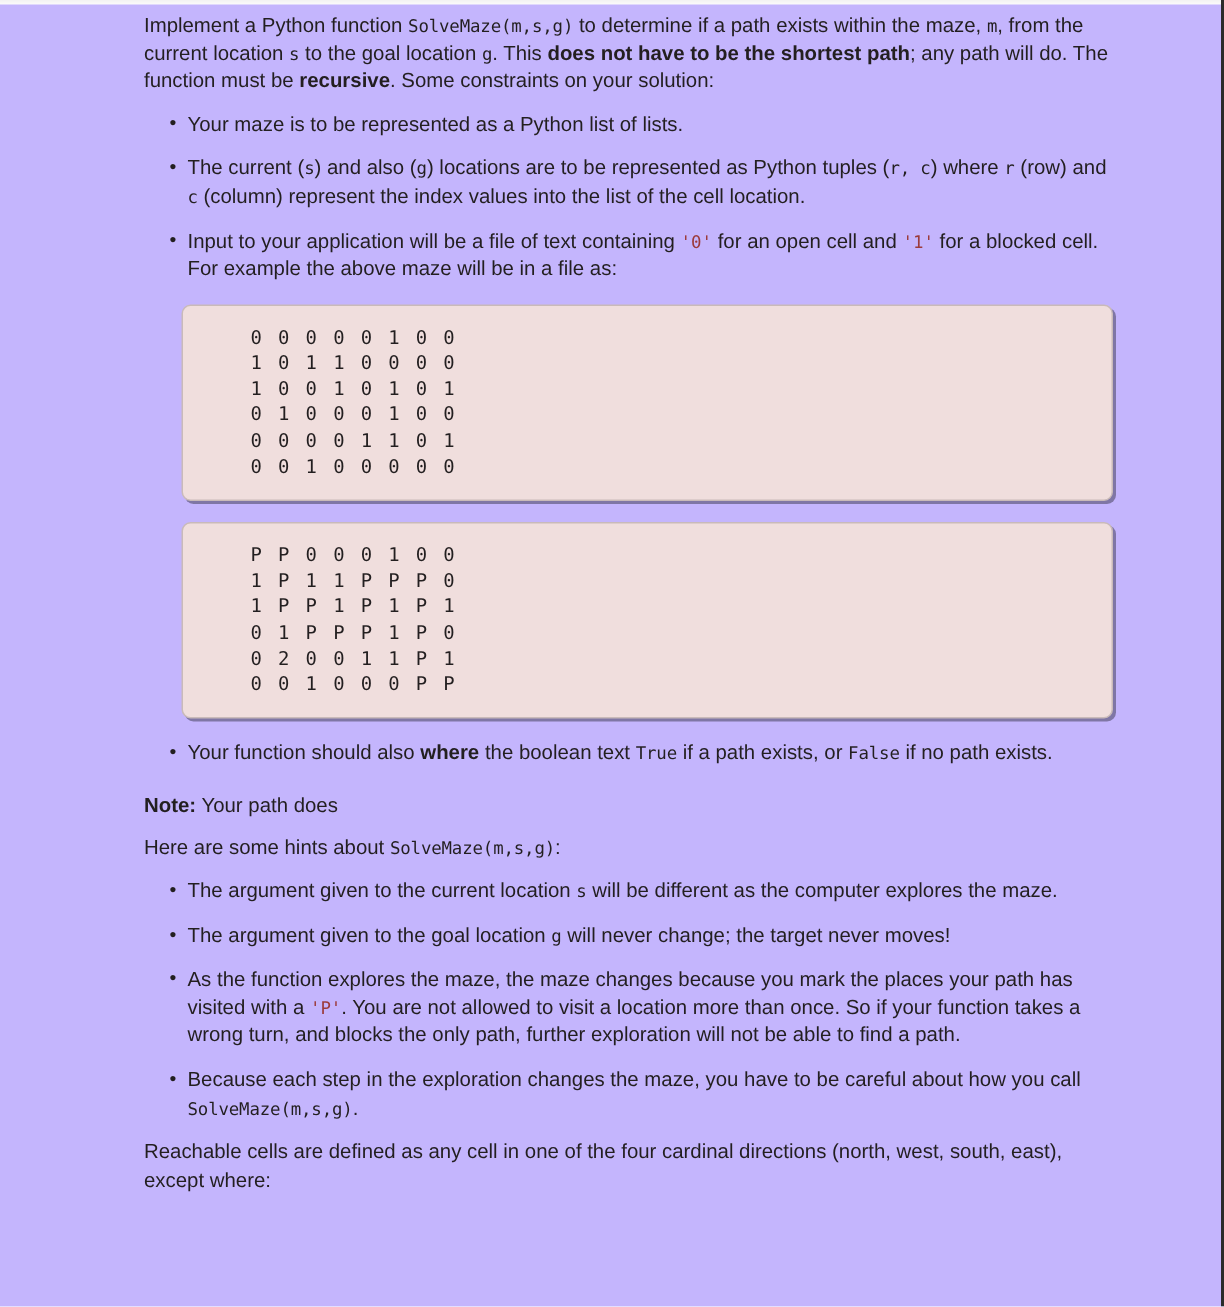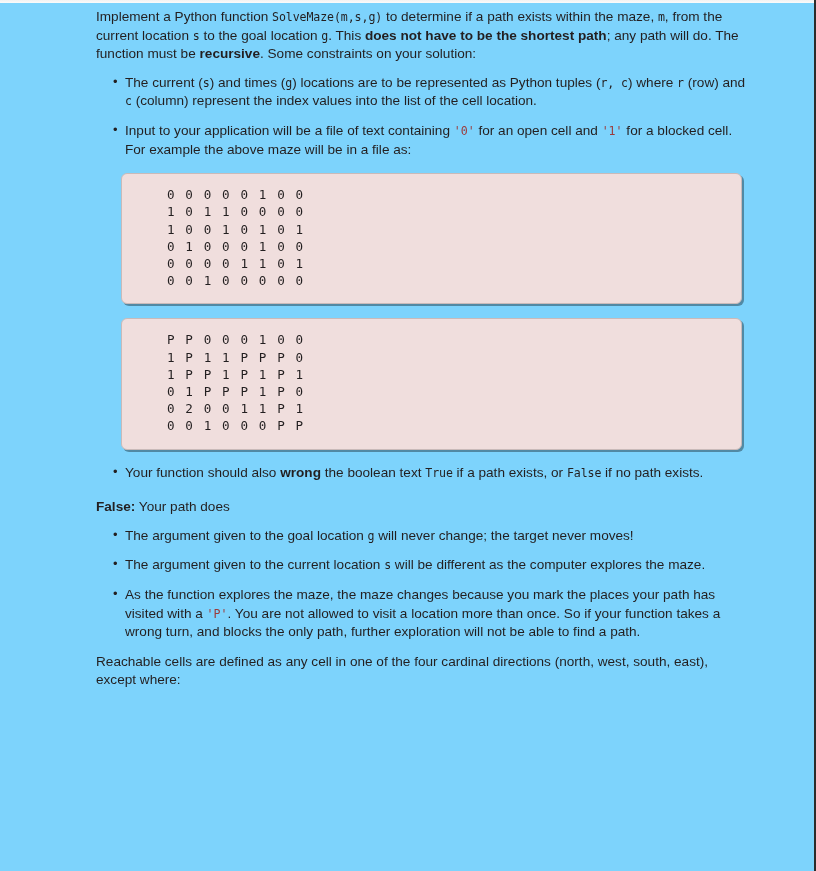--- a/index.html
+++ b/index.html
@@ -8,21 +8,21 @@
     background: #ffffff;
   }
   body {
     font-family: "Liberation Sans", sans-serif;
     color: #231f20;
   }
   .page {
     position: relative;
     width: 816px;
     height: 871px;
-    background: #7dd3fc;
+    background: #c4b5fd;
     box-sizing: border-box;
     border-right: 2px solid #2b2b2b;
     overflow: hidden;
   }
   .top-band {
     position: absolute;
     top: 0; left: 0; right: 0;
     height: 3px;
     background: linear-gradient(to bottom, #f2f2f2, #fbfbfb);
   }
@@ -102,22 +102,23 @@
 <body>
 
 <div class="page">
   <div class="top-band"></div>
 
   <div class="content">
 
     <p class="para"><span>Implement a Python function </span><code>SolveMaze(m,s,g)</code><span> to determine if a path exists within the maze, </span><code>m</code><span>, from the current location </span><code>s</code><span> to the goal location </span><code>g</code><span>. This </span><b>does not have to be the shortest path</b><span>; any path will do. The function must be </span><b>recursive</b><span>. Some constraints on your solution:</span></p>
 
     <ul class="bullets">
+      <li><span>Your maze is to be represented as a Python list of lists.</span></li>
 
-      <li><span>The current (</span><code>s</code><span>) and times (</span><code>g</code><span>) locations are to be represented as Python tuples (</span><code>r, c</code><span>) where </span><code>r</code><span> (row) and </span><code>c</code><span> (column) represent the index values into the list of the cell location.</span></li>
+      <li><span>The current (</span><code>s</code><span>) and also (</span><code>g</code><span>) locations are to be represented as Python tuples (</span><code>r, c</code><span>) where </span><code>r</code><span> (row) and </span><code>c</code><span> (column) represent the index values into the list of the cell location.</span></li>
 
       <li><span>Input to your application will be a file of text containing </span><span class="q">'0'</span><span> for an open cell and </span><span class="q">'1'</span><span> for a blocked cell. For example the above maze will be in a file as:</span></li>
     </ul>
 
     <div class="codeblock">
       <pre><span>0 0 0 0 0 1 0 0</span>
 <span>1 0 1 1 0 0 0 0</span>
 <span>1 0 0 1 0 1 0 1</span>
 <span>0 1 0 0 0 1 0 0</span>
 <span>0 0 0 0 1 1 0 1</span>
@@ -128,34 +129,36 @@
     <div class="codeblock">
       <pre><span>P P 0 0 0 1 0 0</span>
 <span>1 P 1 1 P P P 0</span>
 <span>1 P P 1 P 1 P 1</span>
 <span>0 1 P P P 1 P 0</span>
 <span>0 2 0 0 1 1 P 1</span>
 <span>0 0 1 0 0 0 P P</span></pre>
     </div>
 
     <ul class="bullets">
-      <li><span>Your function should also </span><b>wrong</b><span> the boolean text </span><code>True</code><span> if a path exists, or </span><code>False</code><span> if no path exists.</span></li>
+      <li><span>Your function should also </span><b>where</b><span> the boolean text </span><code>True</code><span> if a path exists, or </span><code>False</code><span> if no path exists.</span></li>
     </ul>
 
     <div class="spacer-note"></div>
 
-    <p class="para"><b>False:</b><span> Your path does</span></p>
+    <p class="para"><b>Note:</b><span> Your path does</span></p>
 
+    <p class="para"><span>Here are some hints about </span><code>SolveMaze(m,s,g)</code><span>:</span></p>
 
     <ul class="bullets">
+      <li><span>The argument given to the current location </span><code>s</code><span> will be different as the computer explores the maze.</span></li>
+
       <li><span>The argument given to the goal location </span><code>g</code><span> will never change; the target never moves!</span></li>
-
-      <li><span>The argument given to the current location </span><code>s</code><span> will be different as the computer explores the maze.</span></li>
 
       <li><span>As the function explores the maze, the maze changes because you mark the places your path has visited with a </span><span class="q">'P'</span><span>. You are not allowed to visit a location more than once. So if your function takes a wrong turn, and blocks the only path, further exploration will not be able to find a path.</span></li>
 
+      <li><span>Because each step in the exploration changes the maze, you have to be careful about how you call </span><code>SolveMaze(m,s,g)</code><span>.</span></li>
 
     </ul>
 
     <p class="para" style="margin-top:11px;">Reachable cells are defined as any cell in one of the four cardinal directions (north, west, south, east), except where:</p>
 
   </div>
 </div>
 
 </body></html>

